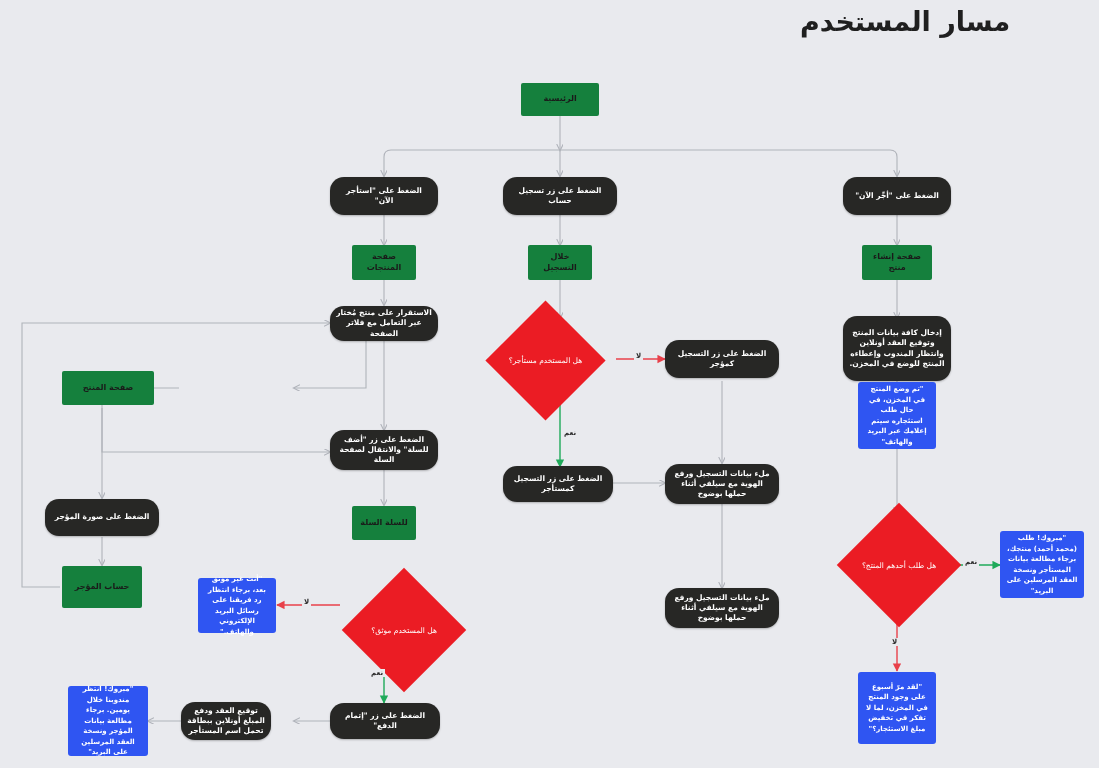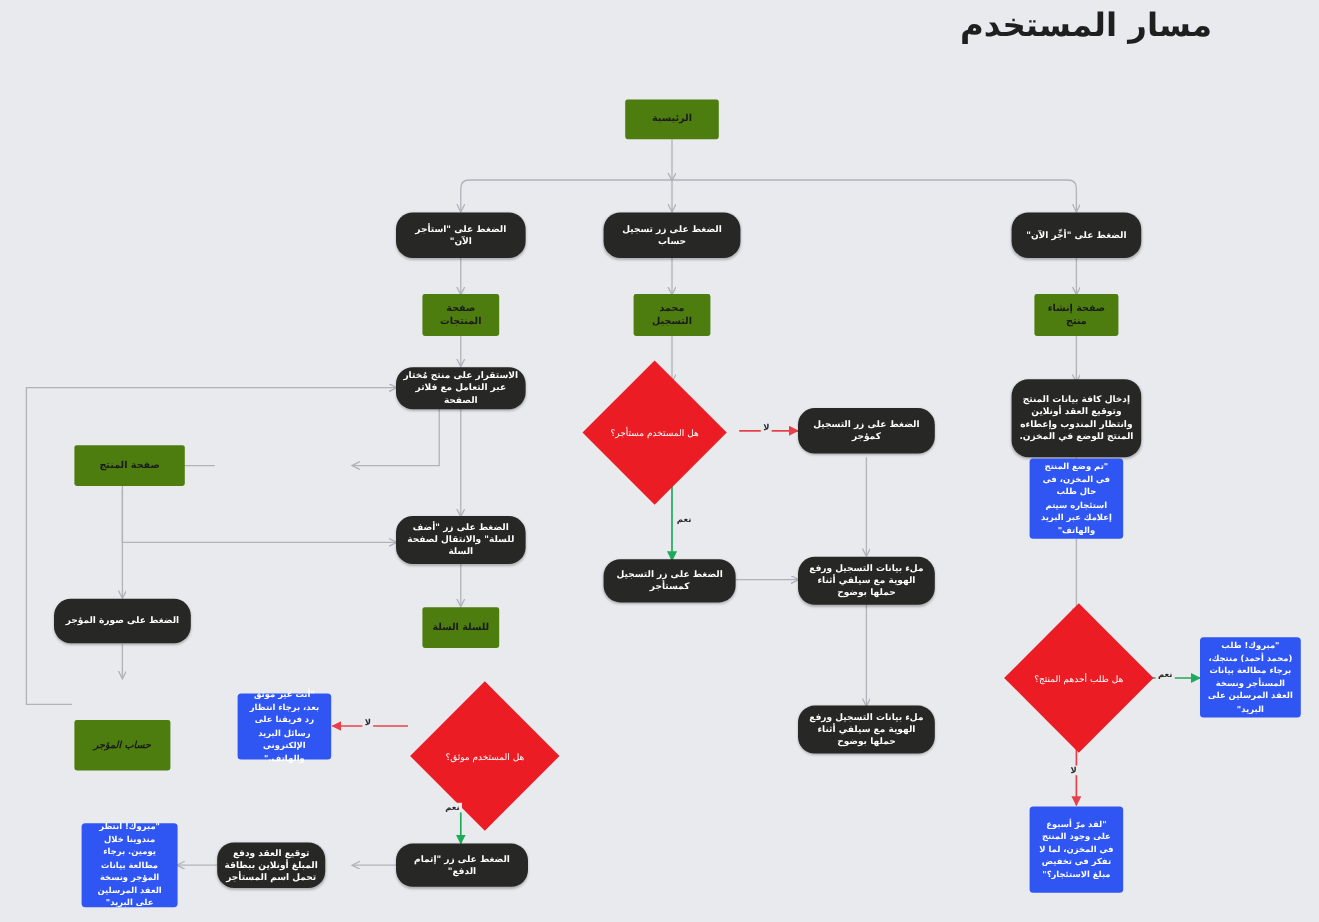--- a/index.html
+++ b/index.html
@@ -29,21 +29,21 @@
   }
   .node span{display:block;width:100%;}
 
   .n-black{
     background:#272725;color:#ffffff;
     border-radius:14px;
     font-size:7.5px;font-weight:bold;
     box-shadow:0 1px 2px rgba(0,0,0,.25);
   }
   .n-yellow{
-    background:#4d7c0f;color:#1a1a1a;
+    background:#15803d;color:#1a1a1a;
     border-radius:2px;
     font-size:8px;font-weight:bold;
   }
   .n-blue{
     background:#2f55f2;color:#ffffff;
     border-radius:3px;
     font-size:7px;font-weight:bold;
     line-height:1.5;
   }
   .n-diamond{
@@ -148,21 +148,21 @@
     <span>الضغط على زر تسجيل حساب</span>
   </div>
   <div class="node n-black" style="left:843px;top:177px;width:108px;height:38px;">
     <span>الضغط على "أجِّر الآن"</span>
   </div>
 
   <div class="node n-yellow" style="left:352px;top:245px;width:64px;height:35px;">
     <span>صفحة المنتجات</span>
   </div>
   <div class="node n-yellow" style="left:528px;top:245px;width:64px;height:35px;">
-    <span>محمد التسجيل</span>
+    <span>خلال التسجيل</span>
   </div>
   <div class="node n-yellow" style="left:862px;top:245px;width:70px;height:35px;">
     <span>صفحة إنشاء منتج</span>
   </div>
 
   <div class="node n-black" style="left:330px;top:306px;width:108px;height:35px;">
     <span>الاستقرار على منتج مُختار عبر التعامل مع فلاتر الصفحة</span>
   </div>
 
   <div class="n-diamond" style="left:503px;top:318px;width:85px;height:85px;">
@@ -212,21 +212,21 @@
     <div class="dshape"></div>
     <div class="dlabel">
         <span>هل طلب أحدهم المنتج؟</span>
       </div>
   </div>
 
   <div class="node n-blue" style="left:1000px;top:531px;width:84px;height:67px;">
     <span>"مبروك! طلب (محمد أحمد) منتجك، برجاء مطالعة بيانات المستأجر ونسخة العقد المرسلين على البريد"</span>
   </div>
 
-  <div class="node n-yellow" style="left:62px;top:600px;width:80px;height:42px;font-style:italic;">
+  <div class="node n-yellow" style="left:62px;top:566px;width:80px;height:42px;">
     <span>حساب المؤجر</span>
   </div>
 
   <div class="n-diamond" style="left:340px;top:586px;width:88px;height:88px;margin-left:20px;">
     <div class="dshape"></div>
     <div class="dlabel">
         <span>هل المستخدم موثق؟</span>
       </div>
   </div>
 

